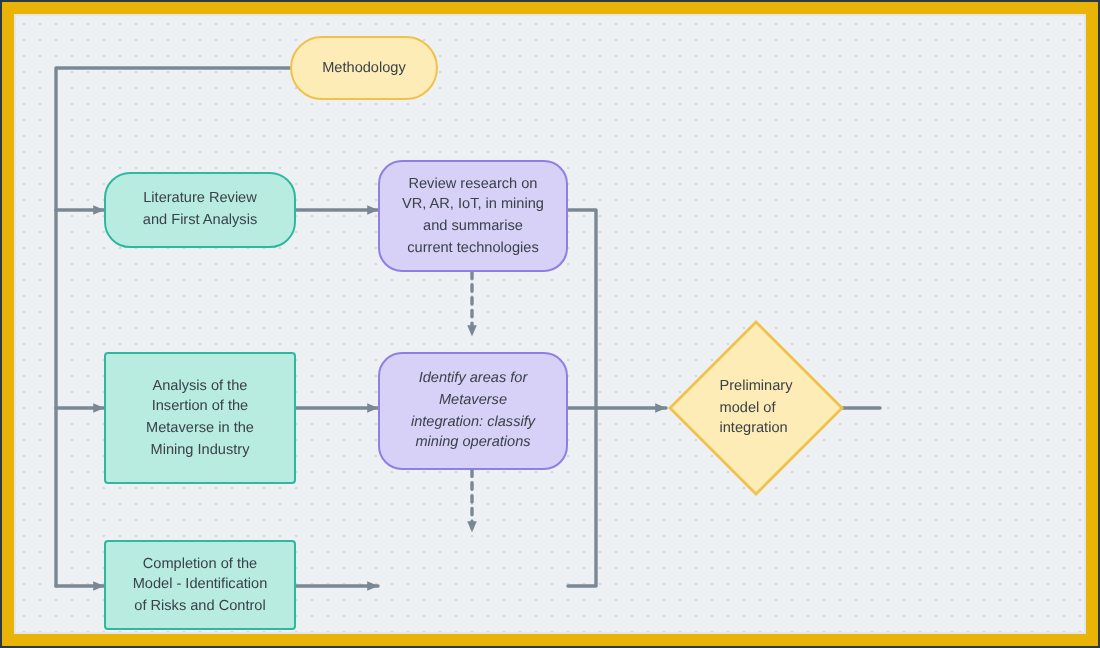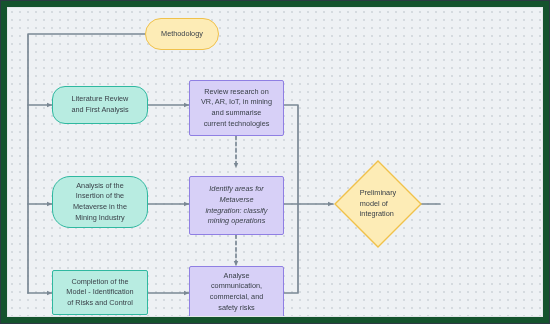--- a/index.html
+++ b/index.html
@@ -1,35 +1,35 @@
 <!DOCTYPE html>
 <html><head>
 <meta charset="utf-8">
 <style>
   html,body{margin:0;padding:0;background:#ffffff;}
   body{width:550px;height:324px;overflow:hidden;
        font-family:"Liberation Sans","DejaVu Sans",sans-serif;}
 
   #frame{position:relative;width:550px;height:324px;box-sizing:border-box;
-         border:1px solid #2b3a42;background:#14532d;}
+         border:1px solid #2b3a42;background:#eab308;}
 
   #canvas{position:absolute;left:6px;top:6px;width:536px;height:310px;
           background-color:#eef1f4;
           background-image:radial-gradient(#d3d9de 0.7px, transparent 0.8px);
           background-size:8px 8px;
           border:1px solid #e3e7ea;box-sizing:border-box;overflow:hidden;}
 
   svg.edges{position:absolute;left:0;top:0;width:536px;height:310px;overflow:visible;}
 
   .node{position:absolute;box-sizing:border-box;display:flex;align-items:center;
         justify-content:center;text-align:center;color:#3a4149;
         font-size:7.3px;line-height:1.45;padding:2px;}
 
   .n-green{background:#b8ece1;border:1px solid #2fb8a0;border-radius:2px;}
-  .n-purple{background:#d7d0f7;border:1px solid #8f7fe3;border-radius:2px;}
+  .n-purple{background:#d7d0f7;border:1px solid #8f7fe3;border-radius:12px;}
   .n-yellow-stadium{background:#fdecb6;border:1px solid #f0c14b;border-radius:40px;}
 
   .diamond-wrap{position:absolute;}
   .diamond-wrap .dlabel{position:absolute;left:0;top:0;width:100%;height:100%;
         display:flex;align-items:center;justify-content:center;
         color:#3a4149;font-size:7.3px;line-height:1.45;}
 
   .cloud-wrap{position:absolute;}
   .cloud-wrap .clabel{position:absolute;left:0;top:0;width:100%;height:100%;
         display:flex;align-items:center;justify-content:center;text-align:center;
@@ -71,21 +71,21 @@
     </svg>
 
     <div class="node n-yellow-stadium" style="left:137px;top:10px;width:74px;height:32px;">
       <span class="ln">Methodology</span>
     </div>
 
     <div class="node n-green" style="left:44px;top:78px;width:96px;height:38px;border-radius:13px;">
       <span class="ln">Literature Review
 and First Analysis</span>
     </div>
-    <div class="node n-green" style="left:44px;top:168px;width:96px;height:52px;border-radius:18px;">
+    <div class="node n-green" style="left:44px;top:168px;width:96px;height:66px;">
       <span class="ln">Analysis of the
 Insertion of the
 Metaverse in the
 Mining Industry</span>
     </div>
     <div class="node n-green" style="left:44px;top:262px;width:96px;height:45px;">
       <span class="ln">Completion of the
 Model - Identification
 of Risks and Control</span>
     </div>
@@ -95,26 +95,20 @@
 VR, AR, IoT, in mining
 and summarise
 current technologies</span>
     </div>
     <div class="node n-purple" style="left:181px;top:168px;width:95px;height:59px;font-style:italic;">
       <span class="ln">Identify areas for
 Metaverse
 integration: classify
 mining operations</span>
     </div>
-    <div class="node n-purple" style="left:181px;top:258px;width:95px;height:52px;">
-      <span class="ln">Analyse
-communication,
-commercial, and
-safety risks</span>
-    </div>
 
     <div class="diamond-wrap" style="left:325px;top:151px;width:90px;height:90px;">
       <svg width="90" height="90" viewBox="0 0 90 90" style="position:absolute;left:0;top:0;">
         <polygon points="45,2 88,45 45,88 2,45" fill="#fdecb6" stroke="#f0c14b" stroke-width="1.4"></polygon>
       </svg>
       <span class="dlabel ln">Preliminary
 model of
 integration</span>
     </div>
 

